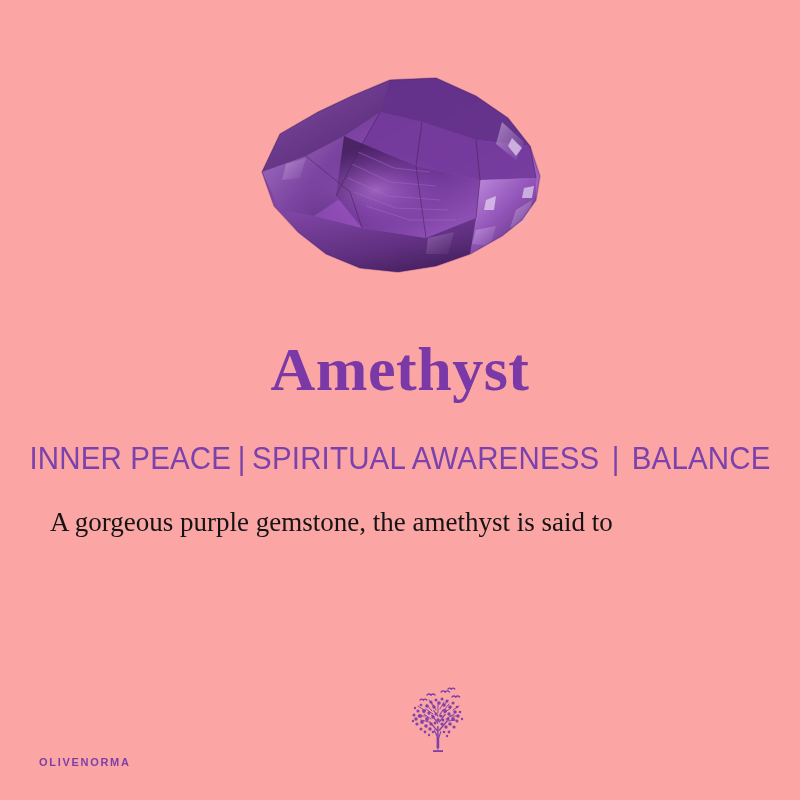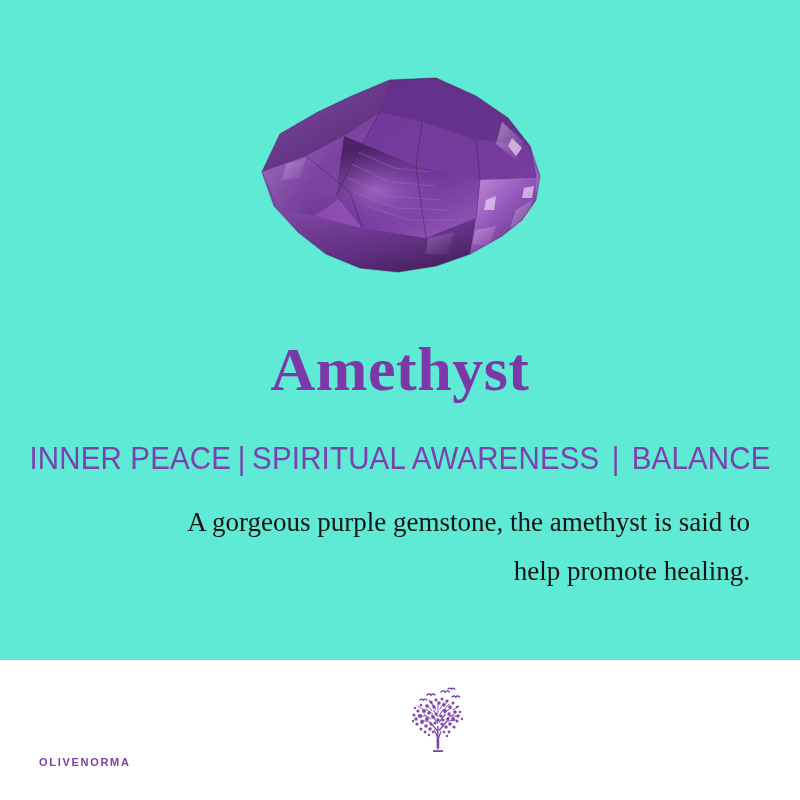--- a/index.html
+++ b/index.html
@@ -12,22 +12,22 @@
     background: #ffffff;
     font-family: "Liberation Serif", serif;
     overflow: hidden;
     position: relative;
   }
 
   #card {
     position: absolute;
     left: 0; top: 0;
     width: 800px;
-    height: 660px;
-    background: #5eead4;
+    height: 800px;
+    background: #fca5a5;
   }
 
   
   #gem-area {
     position: absolute;
     left: 0;
     top: 60px;
     width: 800px;
     height: 250px;
   }
@@ -76,21 +76,21 @@
     font-weight: 300;
   }
   #subtitle .sep.wide { padding: 0 13px; }
 
   
   #description {
     position: absolute;
     left: 50px;
     top: 498px;
     width: 700px;
-    text-align: right;
+    text-align: left;
     font-family: "Liberation Serif", serif;
     font-size: 27px;
     line-height: 49px;
     color: #141414;
   }
   #description .dline { display: block; white-space: nowrap; }
 
   
   #brand {
     position: absolute;
@@ -221,21 +221,20 @@
   </div>
 
   <div id="title">Amethyst</div>
 
   <div id="subtitle">
     <span class="kw">INNER PEACE</span><span class="sep">|</span><span class="kw">SPIRITUAL AWARENESS</span><span class="sep wide">|</span><span class="kw">BALANCE</span>
   </div>
 
   <div id="description">
     <span class="dline">A gorgeous purple gemstone, the amethyst is said to</span>
-    <span class="dline">help promote healing.</span>
   </div>
 
   <div id="brand">
     <svg id="brand-mark" width="78" height="68" viewBox="0 0 78 68">
       <g fill="#7b3fa8">
 
         <path d="M37.2,63.5 L37.2,40 L38.6,40 L38.6,63.5 Z"></path>
         <path d="M33,64.2 L43,64.2 L43,66 L33,66 Z"></path>
         <path d="M38,62 L38,52 L40.5,45 L41.4,45.4 L39.2,52.3 L39.2,62 Z"></path>
         <path d="M37.8,62 L37.8,50 L34.6,43.5 L33.7,44 L36.6,50.4 L36.6,62 Z"></path>

